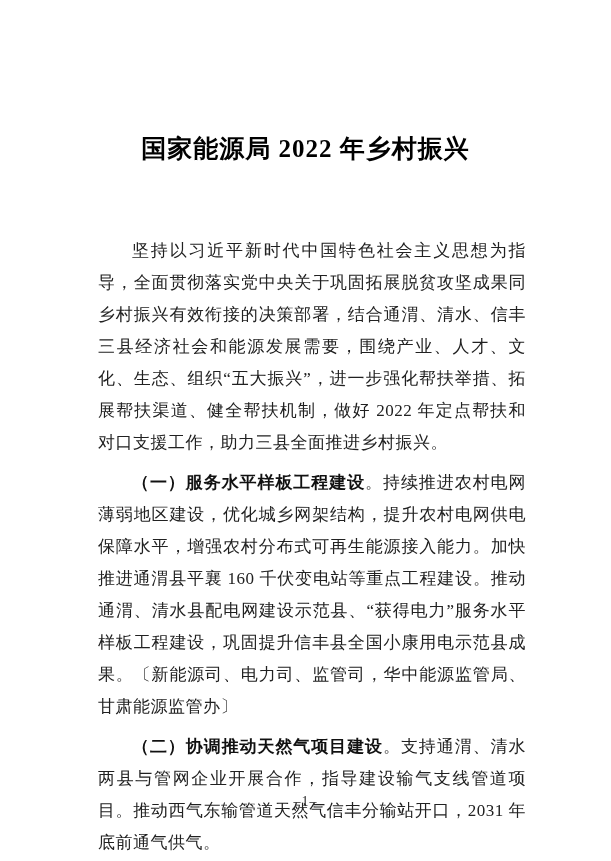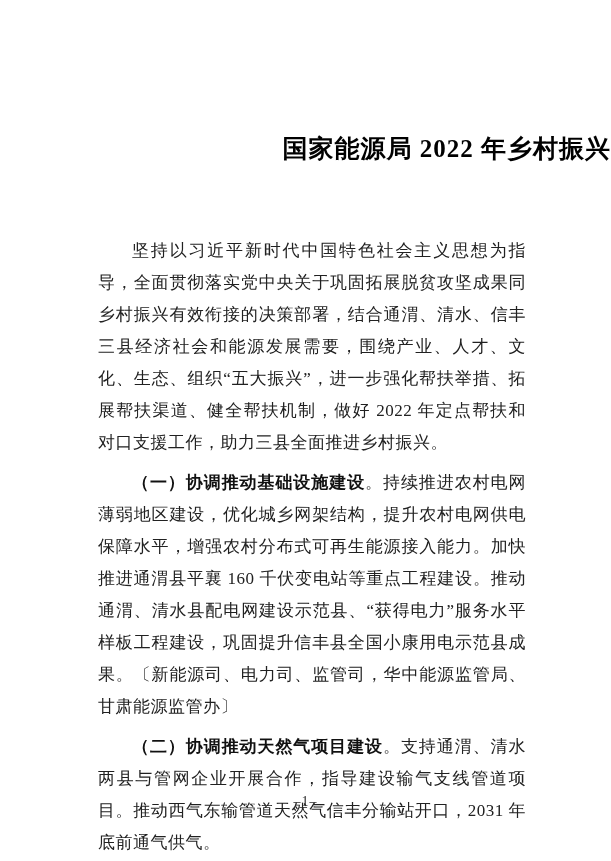--- a/index.html
+++ b/index.html
@@ -15,21 +15,21 @@
     font-family: "Liberation Serif", "DejaVu Serif", serif;
     color: #212121;
     overflow: hidden;
   }
   .doc-title {
     position: absolute;
     top: 130px;
     left: 0;
     right: 0;
     margin: 0;
-    text-align: right;
+    text-align: center;
     font-size: 25px;
     font-weight: bold;
     color: #000000;
     line-height: 37px;
     letter-spacing: 1px;
   }
   .title-line {
     display: block;
   }
   .doc-body {
@@ -75,21 +75,21 @@
 
   <h1 class="doc-title">
     <span class="title-line">国家能源局 2022 年乡村振兴</span>
   </h1>
 
   <div class="doc-body">
 
     <p class="para">坚持以习近平新时代中国特色社会主义思想为指导，全面贯彻落实党中央关于巩固拓展脱贫攻坚成果同乡村振兴有效衔接的决策部署，结合通渭、清水、信丰三县经济社会和能源发展需要，围绕产业、人才、文化、生态、组织“五大振兴”，进一步强化帮扶举措、拓展帮扶渠道、健全帮扶机制，做好 2022 年定点帮扶和对口支援工作，助力三县全面推进乡村振兴。</p>
 
 
-    <p class="para"><span class="lead">（一）协调推动基础设施建设</span><span>。持续推进农村电网薄弱地区建设，优化城乡网架结构，提升农村电网供电保障水平，增强农村分布式可再生能源接入能力。加快推进通渭县平襄 160 千伏变电站等重点工程建设。推动通渭、清水县配电网建设示范县、“获得电力”服务水平样板工程建设，巩固提升信丰县全国小康用电示范县成果。〔新能源司、电力司、监管司，华中能源监管局、甘肃能源监管办〕</span></p>
+    <p class="para"><span class="lead">（一）服务水平样板工程建设</span><span>。持续推进农村电网薄弱地区建设，优化城乡网架结构，提升农村电网供电保障水平，增强农村分布式可再生能源接入能力。加快推进通渭县平襄 160 千伏变电站等重点工程建设。推动通渭、清水县配电网建设示范县、“获得电力”服务水平样板工程建设，巩固提升信丰县全国小康用电示范县成果。〔新能源司、电力司、监管司，华中能源监管局、甘肃能源监管办〕</span></p>
 
     <p class="para"><span class="lead">（二）协调推动天然气项目建设</span><span>。支持通渭、清水两县与管网企业开展合作，指导建设输气支线管道项目。推动西气东输管道天然气信丰分输站开口，2031 年底前通气供气。</span></p>
 
   </div>
 
   <div class="page-number">–1–</div>
 
 </div>
 
 </body></html>

